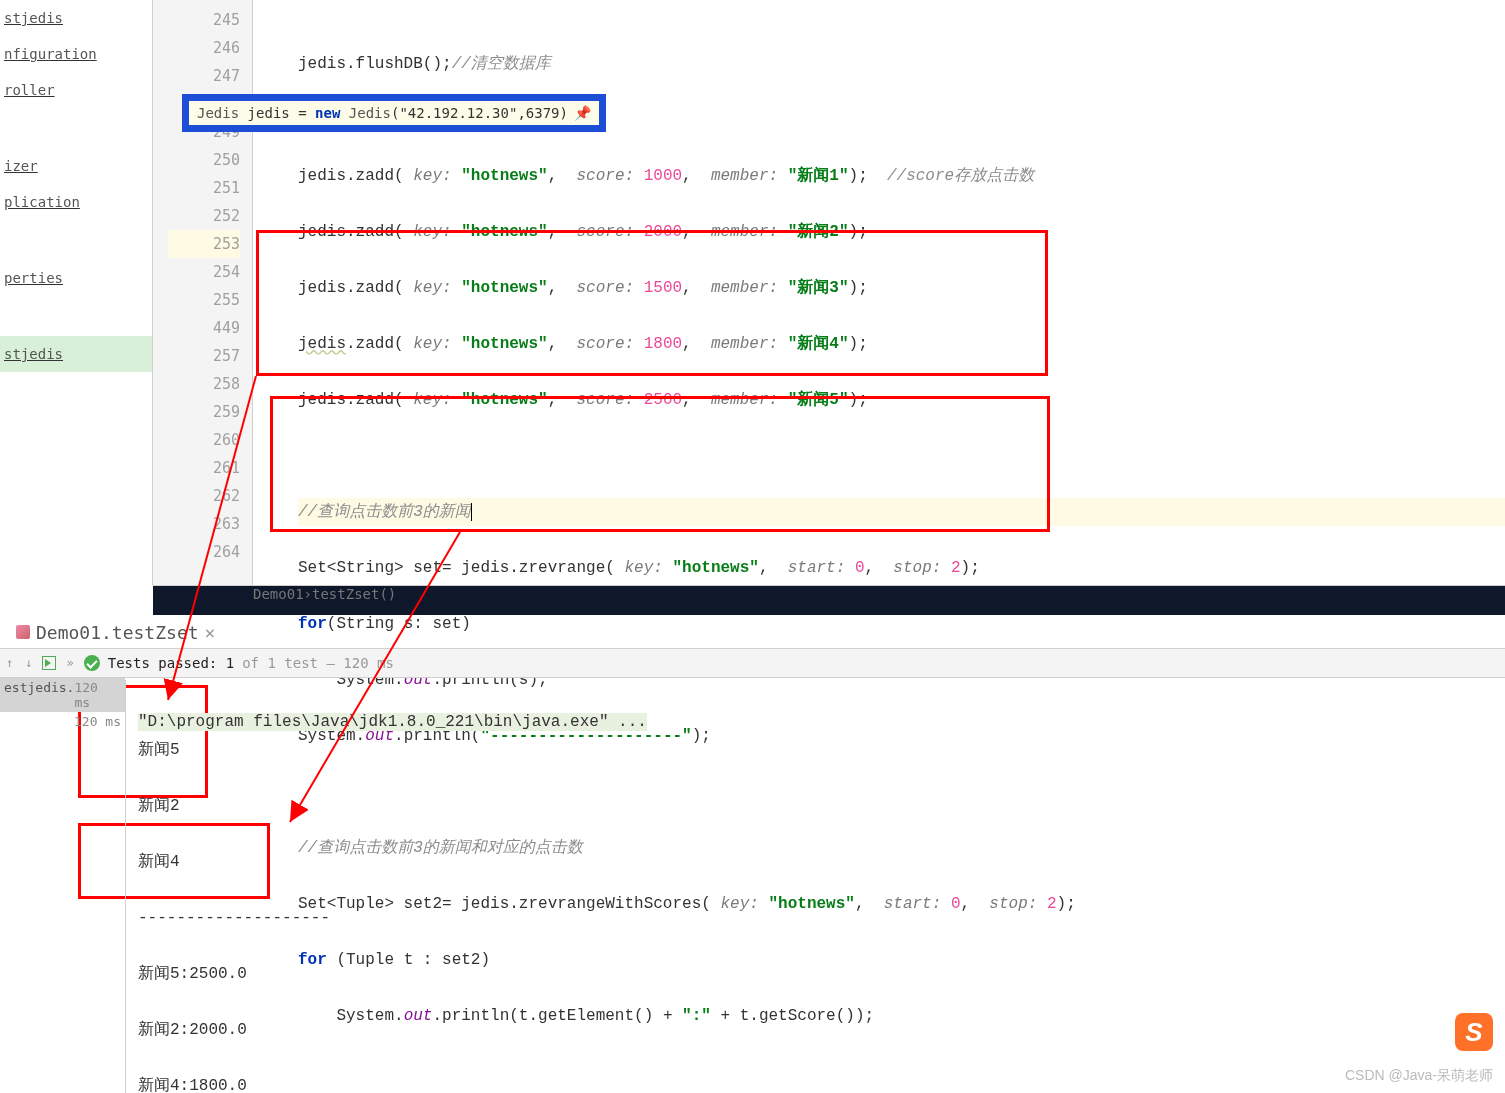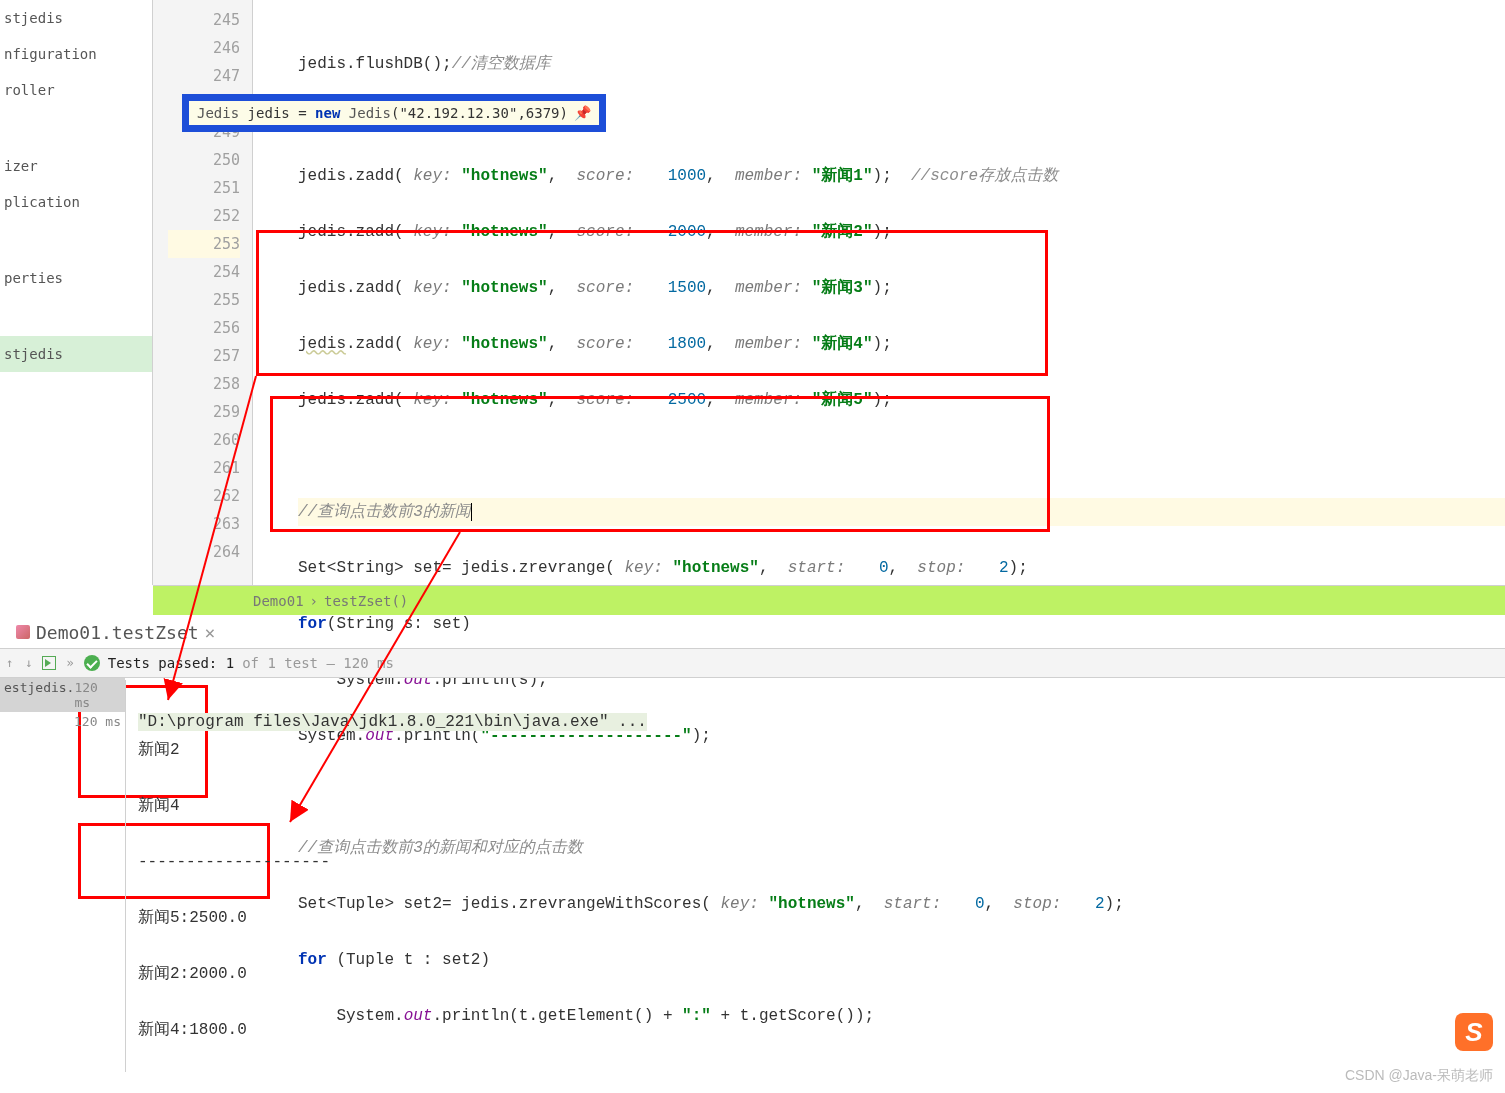--- a/index.html
+++ b/index.html
@@ -1,37 +1,37 @@
 <!DOCTYPE html>
 <html><head>
 <meta charset="utf-8">
 <style>
 * { box-sizing: border-box; margin: 0; padding: 0; }
 body { font-family: "Microsoft YaHei", "Consolas", monospace; font-size: 15px; background: #fff; color: #333; overflow: hidden; width: 1505px; height: 1093px; position: relative; }
-.sidebar { position: absolute; left: 0; top: 0; width: 153px; height: 585px; background: #fff; border-right: 1px solid #d0d0d0; overflow: hidden; }
+.sidebar { position: absolute; left: 0; top: 0; width: 153px; height: 585px; background: #fff; border-right: 1px solid #d0d0d0; overflow: hidden; text-decoration: underline; }
 .side-item { padding: 10px 4px; color: #555; font-size: 14px; white-space: nowrap; }
 .side-item.sel { background: #d7f0d7; }
 .gutter { position: absolute; left: 153px; top: 0; width: 100px; height: 585px; background: #f4f4f4; border-right: 1px solid #d0d0d0; text-align: right; padding-right: 12px; color: #a0a0a0; font-family: Consolas, monospace; font-size: 15px; line-height: 28px; padding-top: 6px; }
 .gutter .hl { background: #fffae3; margin-left: 15px; }
 .code { position: absolute; left: 253px; top: 0; right: 0; height: 585px; font-family: "Consolas","Courier New", monospace; font-size: 16px; line-height: 28px; white-space: pre; padding-top: 22px; padding-left: 45px; }
 .code .line { height: 28px; }
 .code .hl-line { background: #fffae3; }
 .kw { color: #0033b3; font-weight: bold; }
 .str { color: #067d17; font-weight: bold; }
-.num { color: #0369a1; margin-left: 24px; }
+.num { color: #ec4899; }
 .com { color: #8c8c8c; font-style: italic; }
 .pname { color: #7a7a7a; font-style: italic; }
 .fld { color: #871094; font-style: italic; }
 .tooltip { position: absolute; left: 170px; top: 94px; background: #fdfce8; border: 7px solid #1d4ed8; padding: 4px 8px; font-size: 14px; z-index: 50; display: flex; align-items: flex-start; gap: 6px; margin-left: 12px; }
 .tooltip .pin { color: #888; }
 .tt-type { color: #555; }
 .tt-kw { color: #0033b3; font-weight: bold; }
 .redbox { position: absolute; border: 3px solid #ff0000; pointer-events: none; }
 .arrow-svg { position: absolute; left: 0; top: 0; z-index: 30; pointer-events: none; }
-.breadcrumb { position: absolute; left: 153px; top: 585px; right: 0; height: 30px; background: #bef264; border-top: 1px solid #d0d0d0; padding-left: 100px; font-size: 14px; color: #777; display: flex; align-items: center; gap: 6px; }
+.breadcrumb { position: absolute; left: 153px; top: 585px; right: 0; height: 30px; background: #0f172a; border-top: 1px solid #d0d0d0; padding-left: 100px; font-size: 14px; color: #777; display: flex; }
 .run-tab { position: absolute; left: 0; top: 618px; height: 28px; display: flex; align-items: center; padding-left: 16px; font-size: 18px; color: #555; }
 .run-tab .ico { width: 14px; height: 14px; background: linear-gradient(135deg,#e8a,#c66); border-radius: 2px; margin-right: 6px; }
 .run-tab .x { margin-left: 6px; color: #999; }
 .test-bar { position: absolute; left: 0; top: 648px; right: 0; height: 30px; background: #f4f4f4; border-top: 1px solid #d0d0d0; border-bottom: 1px solid #d0d0d0; display: flex; align-items: center; padding-left: 4px; font-size: 14px; gap: 8px; color: #555; }
 .test-bar .arrow { color: #999; font-size: 12px; padding: 0 2px; }
 .test-bar .green { width: 16px; height: 16px; border-radius: 50%; background: #4caf50; position: relative; }
 .test-bar .green::after { content: ""; position: absolute; left: 3px; top: 5px; width: 8px; height: 4px; border-left: 2px solid #fff; border-bottom: 2px solid #fff; transform: rotate(-45deg); }
 .test-bar .bold { color: #222; }
 .test-bar .lite { color: #999; }
 .test-tree { position: absolute; left: 0; top: 678px; width: 125px; font-size: 13px; color: #555; }
@@ -67,21 +67,21 @@
   <div>246</div>
   <div>247</div>
   <div>248</div>
   <div>249</div>
   <div>250</div>
   <div>251</div>
   <div>252</div>
   <div class="hl">253</div>
   <div>254</div>
   <div>255</div>
-  <div>256</div>
+  <div>449</div>
   <div>257</div>
   <div>258</div>
   <div>259</div>
   <div>260</div>
   <div>261</div>
   <div>262</div>
   <div>263</div>
   <div>264</div>
 </div>
 
@@ -156,20 +156,21 @@
       <span class="time">120 ms</span>
     </div>
   <div class="row">
       <span></span>
       <span class="time">120 ms</span>
     </div>
 </div>
 
 <div class="console">
 <span class="cmd">"D:\program files\Java\jdk1.8.0_221\bin\java.exe" ...</span>
+<div>新闻5</div>
 <div>新闻2</div>
 <div>新闻4</div>
 <div>--------------------</div>
 <div>新闻5:2500.0</div>
 <div>新闻2:2000.0</div>
 <div>新闻4:1800.0</div>
 </div>
 
 <div class="sogou">S</div>
 <div class="watermark">CSDN @Java-呆萌老师</div>

